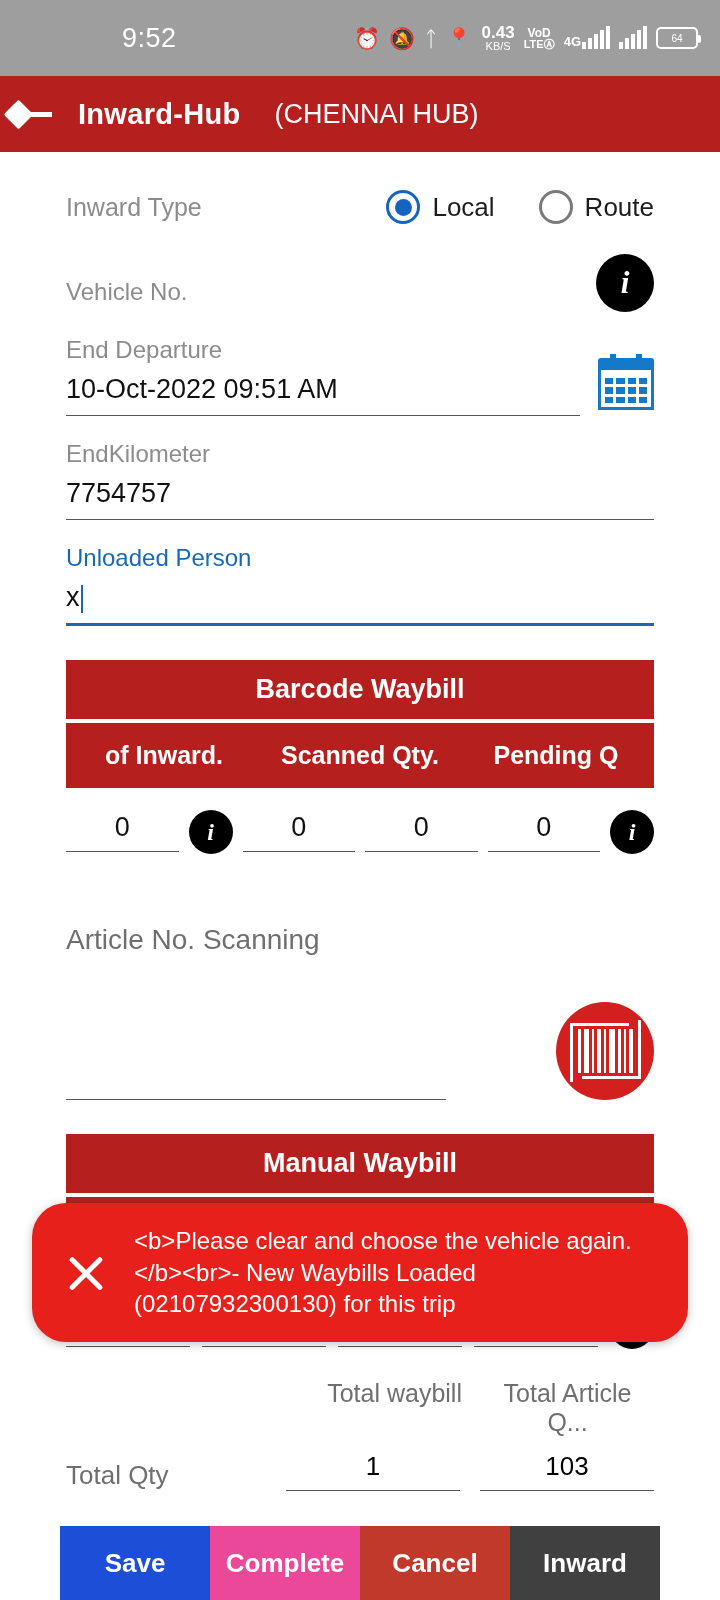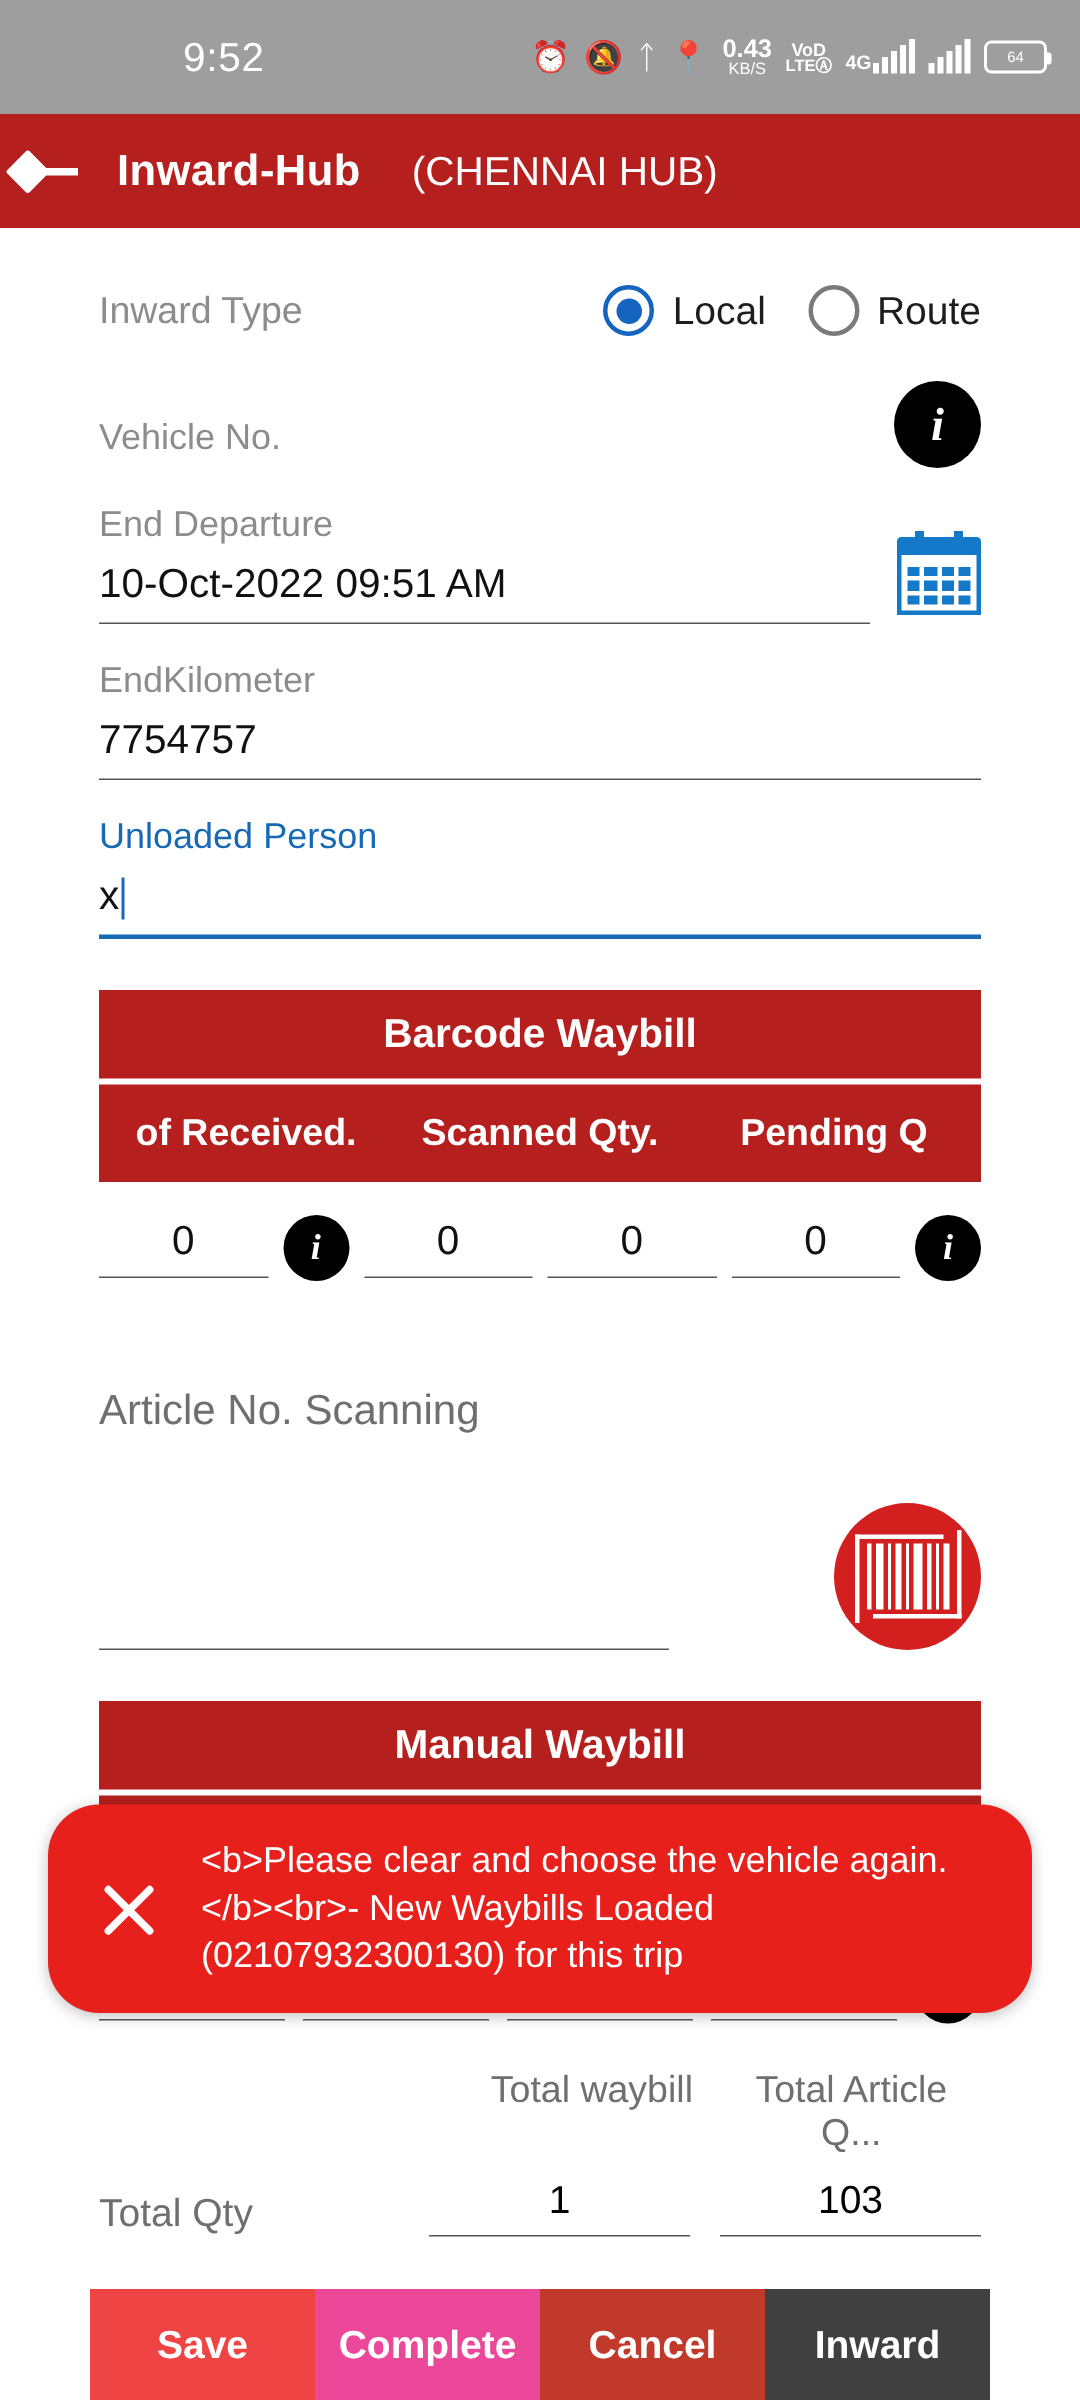--- a/index.html
+++ b/index.html
@@ -50,21 +50,21 @@
     transform: rotate(45deg); border-radius:2px;
   }
   .app-title { font-size: 29px; font-weight: 700; letter-spacing: .3px; }
   .app-sub { font-size: 27px; font-weight: 400; margin-left: 34px; }
 
   
   .body { padding: 0 66px; position: relative; }
 
   .row-type { display: flex; align-items: center; margin-top: 38px; }
   .label-muted { color: #8c8c8c; font-size: 25px; }
-  .radios { margin-left: auto; display: flex; align-items: center; gap: 0; }
+  .radios { margin-left: auto; display: flex; align-items: center; gap: 16px; }
   .radio { display: flex; align-items: center; gap: 12px; margin-left: 28px; cursor: pointer; }
   .rd { width: 34px; height: 34px; border-radius: 50%; border: 3px solid #7a7a7a; display: flex;
         align-items: center; justify-content: center; }
   .rd.on { border-color: #1565c0; }
   .rd.on:after { content:""; width: 17px; height: 17px; border-radius: 50%; background: #1565c0; }
   .radio span { font-size: 26px; color: #1d1d1d; }
 
   .field { margin-top: 24px; }
   .field .flabel { font-size: 24px; color: #8c8c8c; margin-bottom: 6px; }
   .field .flabel.active { color: #1769b5; }
@@ -150,21 +150,21 @@
   .toast .x:before { transform: rotate(45deg); }
   .toast .x:after { transform: rotate(-45deg); }
   .toast .msg { font-size: 24px; line-height: 1.32; font-weight: 400; }
 
   
   .btnbar { position: absolute; left: 60px; right: 60px; bottom: 0; display: flex; height: 74px; }
   .btnbar button {
     flex: 1; border: none; color: #fff; font-size: 26px; font-weight: 700;
     font-family: "Liberation Sans", sans-serif; cursor: pointer;
   }
-  .b-save { background: #ef4444; }
+  .b-save { background: #1d4ed8; }
   .b-complete { background: #ec4899; }
   .b-cancel { background: #c0392b; }
   .b-inward { background: #404040; }
 </style>
 </head>
 <body>
 
 <div class="screen">
 
   <div class="statusbar">
@@ -269,21 +269,21 @@
     <div class="field">
       <div class="flabel active">Unloaded Person</div>
       <div class="fline focus">
         <span>x</span>
           <span class="caret"></span>
       </div>
     </div>
 
     <div class="sect-bar">Barcode Waybill</div>
     <div class="cols-bar">
-      <div class="c">of Received.</div>
+      <div class="c">of Inward.</div>
       <div class="c">Scanned Qty.</div>
       <div class="c">Pending Q</div>
     </div>
     <div class="val-row">
       <div class="val-cell">0</div>
       <div class="info-dot">i</div>
       <div class="val-cell">0</div>
       <div class="val-cell">0</div>
       <div class="val-cell">0</div>
       <div class="info-dot">i</div>

